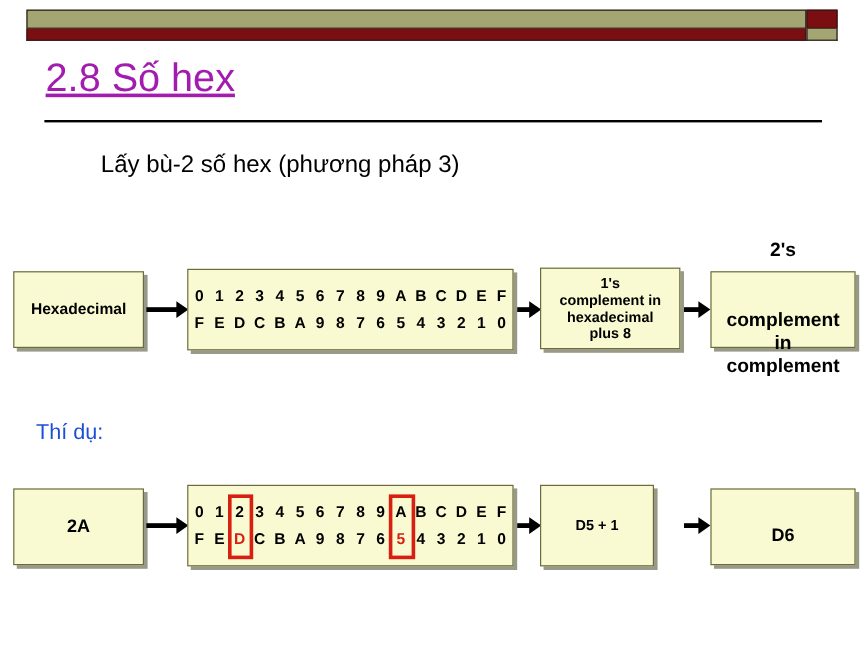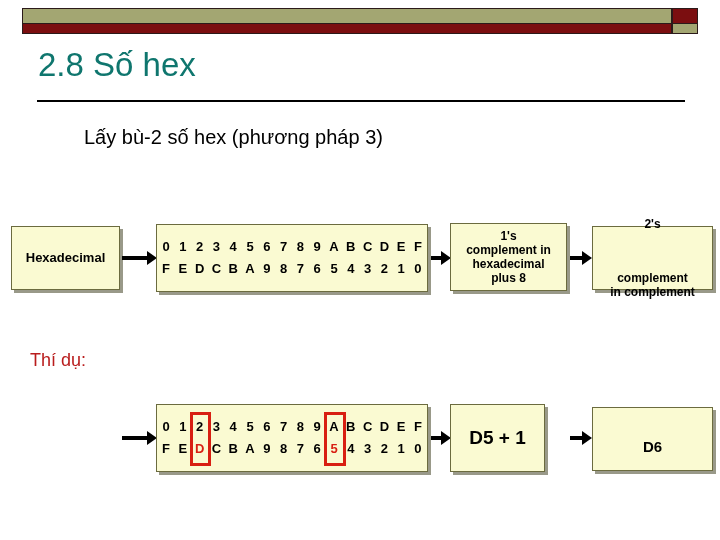--- a/index.html
+++ b/index.html
@@ -60,23 +60,24 @@
     border-top: none;
     box-sizing: border-box;
   }
 
   
   .title {
     position: absolute;
     left: 38px;
     top: 46px;
     font-size: 33px;
-    color: #0f766e;
+    color: #a21caf;
     letter-spacing: 0px;
     white-space: nowrap;
+    text-decoration: underline;
   }
   .title-rule {
     position: absolute;
     left: 37px;
     top: 100px;
     width: 648px;
     height: 0;
     border-top: 2px solid #000000;
   }
 
@@ -167,21 +168,21 @@
     box-sizing: border-box;
     z-index: 1;
   }
 
   
   .example-label {
     position: absolute;
     left: 30px;
     top: 350px;
     font-size: 18px;
-    color: #b91c1c;
+    color: #1d4ed8;
     white-space: nowrap;
   }
 </style>
 </head>
 <body>
 
 <div id="slide">
 
   <div class="topbar-wrap">
     <div class="topbar-olive"></div>
@@ -248,30 +249,33 @@
     <span class="box-label" id="r1step">
         <span style="display: block;">1's</span>
         <span style="display: block;">complement in</span>
         <span style="display: block;">hexadecimal</span>
         <span style="display: block;">plus 8</span>
       </span>
   </div>
 
   <div class="arrow" style="left:570px; top:256px; width:13px;"></div>
 
-  <div class="box" style="left:592px; top:226px; width:121px; height:64px; font-size:12px;">
+  <div class="box" style="left:592px; top:226px; width:121px; height:64px; font-size:16px;">
     <span class="box-label" id="r1res">
         <span style="display: block;">2's</span>
         <span style="display: block; margin-top: 40px;">complement</span>
         <span style="display: block;">in complement</span>
       </span>
   </div>
 
   <div class="example-label">Thí dụ:</div>
 
+  <div class="box" style="left:11px; top:407px; width:109px; height:64px; font-size:15px;">
+    <span class="box-label">2A</span>
+  </div>
 
   <div class="arrow" style="left:122px; top:436px; width:26px;"></div>
 
   <div class="hexbox" style="left:156px; top:404px; width:272px; height:68px;">
     <div class="hexgrid">
       <div class="hexrow" id="r2top">
           <span class="hexcell">0</span>
           <span class="hexcell">1</span>
           <span class="hexcell">2</span>
           <span class="hexcell">3</span>
@@ -308,21 +312,21 @@
         </div>
     </div>
     <div id="r2hl">
         <div class="hl" style="left: 32.7px; top: 7px; width: 21.8px; height: 54px;"></div>
         <div class="hl" style="left: 167.1px; top: 7px; width: 21.8px; height: 54px;"></div>
       </div>
   </div>
 
   <div class="arrow" style="left:431px; top:436px; width:11px;"></div>
 
-  <div class="box" style="left:450px; top:404px; width:95px; height:68px; font-size:19px;">
+  <div class="box" style="left:450px; top:404px; width:95px; height:68px; font-size:12px;">
     <span class="box-label" id="r2step">
         <span style="display: block;">D5 + 1</span>
       </span>
   </div>
 
   <div class="arrow" style="left:570px; top:436px; width:13px;"></div>
 
   <div class="box" style="left:592px; top:407px; width:121px; height:64px; font-size:15px;">
     <span class="box-label" id="r2res">
         <span style="display: block; margin-top: 16px;">D6</span>

